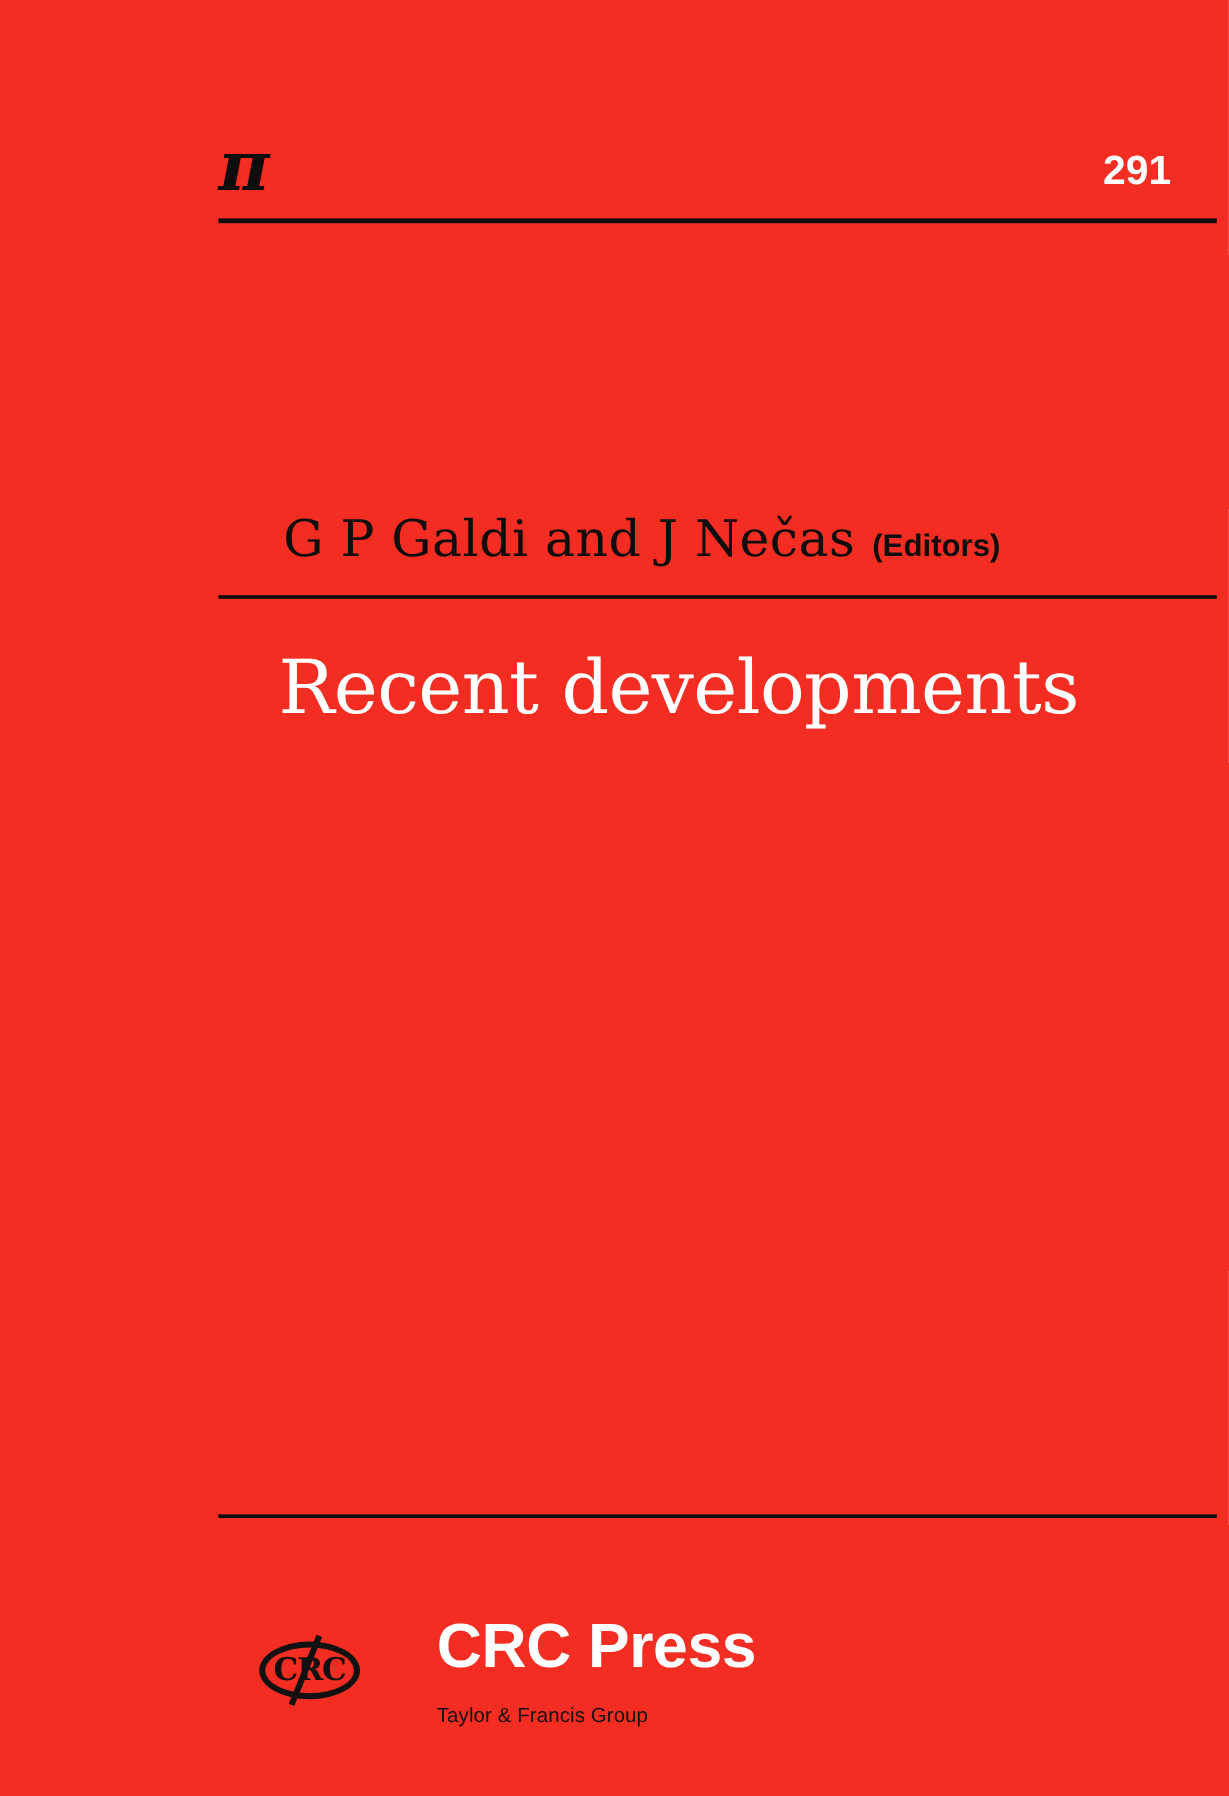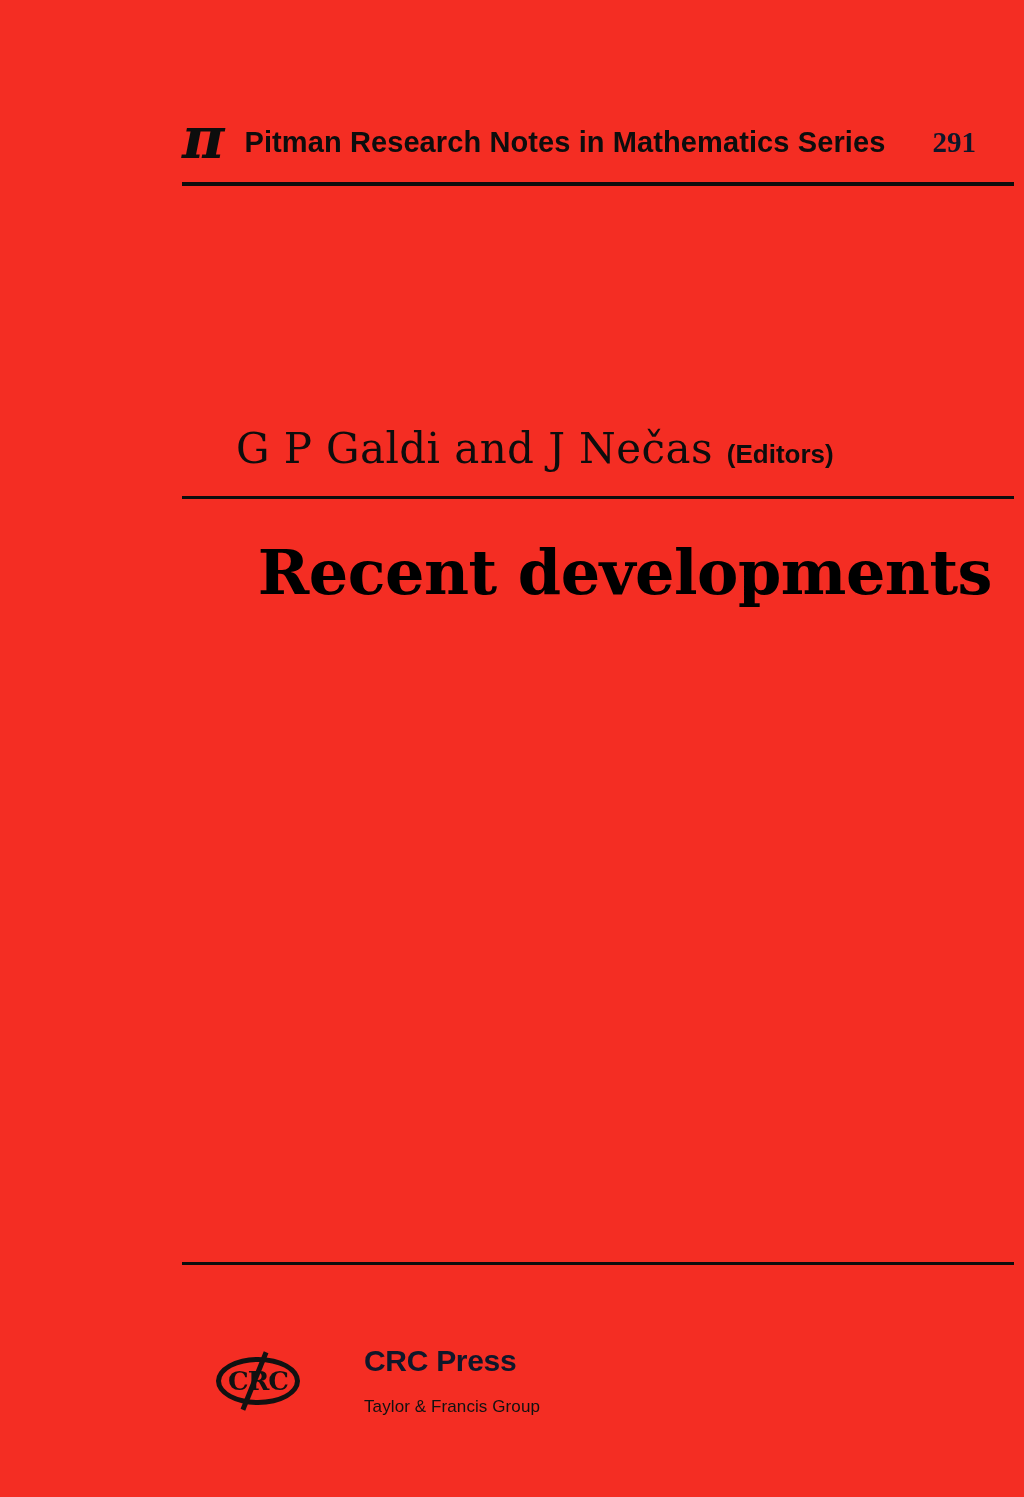--- a/index.html
+++ b/index.html
@@ -45,24 +45,24 @@
   .series-title {
     font-family: "Liberation Sans", sans-serif;
     font-size: 29px;
     font-weight: 700;
     color: #0d0d0d;
     letter-spacing: 0.1px;
     white-space: nowrap;
   }
   .series-number {
     margin-left: auto;
-    font-family: Liberation Serif, serif;
-    font-size: 29px;
-    font-weight: 700;
-    color: #0f172a;
+    font-family: Liberation Sans, sans-serif;
+    font-size: 34px;
+    font-weight: 700;
+    color: #ffffff;
     padding-right: 38px;
   }
 
   .rule {
     position: absolute;
     background: #0d0d0d;
   }
   .rule-top {
     left: 182px;
     top: 182px;
@@ -109,25 +109,24 @@
   }
 
   
   .book-title {
     position: absolute;
     left: 232px;
     top: 538px;
     width: 760px;
     font-family: "DejaVu Serif", serif;
     font-size: 62px;
-    font-weight: 700;
+    font-weight: 400;
     line-height: 1.13;
-    color: #000000;
+    color: #ffffff;
     letter-spacing: -0.5px;
-    text-align: right;
   }
   .book-title .line {
     display: block;
     white-space: nowrap;
   }
 
   
   .publisher {
     position: absolute;
     left: 216px;
@@ -176,43 +175,42 @@
     background: #111111;
     transform: rotate(22deg);
   }
   .pub-text {
     display: flex;
     flex-direction: column;
     justify-content: center;
   }
   .pub-name {
     font-family: "Liberation Sans", sans-serif;
-    font-size: 30px;
-    font-weight: 700;
-    color: #0f172a;
+    font-size: 52px;
+    font-weight: 700;
+    color: #ffffff;
     line-height: 1.05;
     letter-spacing: -0.3px;
   }
   .pub-sub {
     font-family: "Liberation Sans", sans-serif;
     font-size: 17px;
     font-weight: 400;
     color: #111111;
     margin-top: 20px;
     letter-spacing: 0.1px;
   }
 </style>
 </head>
 <body>
 
 <div id="cover">
 
   <div class="series-row">
     <span class="pi-glyph">π</span>
-    <span class="series-title">Pitman Research Notes in Mathematics Series</span>
     <span class="series-number">291</span>
   </div>
 
   <div class="rule rule-top"></div>
 
   <div class="editors">
     <span class="editors-names">G P Galdi and J Nečas</span>
     <span class="editors-role">(Editors)</span>
   </div>
 

